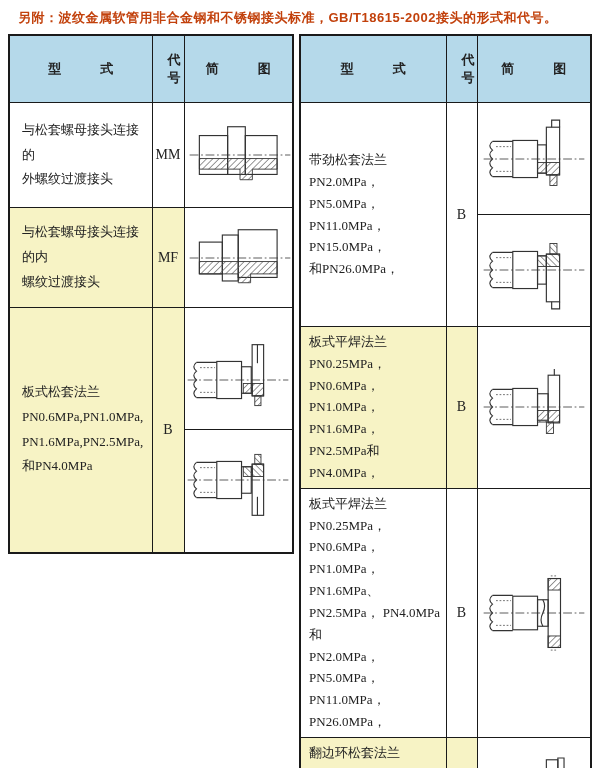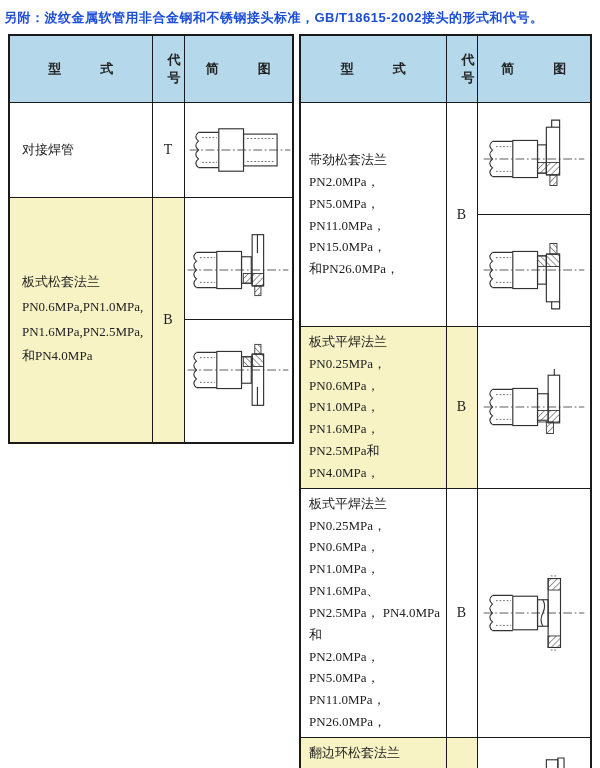--- a/index.html
+++ b/index.html
@@ -2,22 +2,22 @@
 <html><head>
 <meta charset="utf-8">
 <style>
   html,body{margin:0;padding:0;}
   body{
     width:600px;height:768px;background:#ffffff;
     font-family:"Liberation Sans",sans-serif;color:#111;
     overflow:hidden;
   }
   .title{
-    font-size:13px;font-weight:bold;color:#1d4ed8;
-    padding:9px 8px 7px 4px;letter-spacing:0.5px;
+    font-size:13px;font-weight:bold;color:#c2410c;
+    padding:9px 8px 7px 18px;letter-spacing:0.5px;
     font-family:"Liberation Sans",sans-serif;
   }
   .tables{display:flex;gap:5px;padding:0 8px;align-items:flex-start;}
   table.tbl{
     border-collapse:collapse;table-layout:fixed;
     border:2px solid #1a1a1a;
     font-family:"Liberation Serif",serif;
   }
   table.tbl td{border:1px solid #1a1a1a;overflow:hidden;}
   table.left{width:287px;}
@@ -178,26 +178,37 @@
         <col style="width:143px">
         <col style="width:32px">
         <col>
       </colgroup>
     <tbody>
         <tr class="hdr" style="height:35px">
       <td>型　　　式</td>
       <td>代号</td>
       <td>简　　　图</td>
     </tr>
-    <tr style="height:95px">
-      <td class="type">对接焊管</td>
-      <td class="code">T</td>
-      <td class="diag">
-        <svg class="fit" viewBox="0 0 120 90">
-              <use href="#d-t"></use>
+    <tr style="height:105px">
+      <td class="type">与松套螺母接头连接的
+外螺纹过渡接头</td>
+      <td class="code">MM</td>
+      <td class="diag">
+        <svg class="fit" viewBox="0 0 120 90">
+              <use href="#d-mm"></use>
+            </svg>
+      </td>
+    </tr>
+    <tr class="hl" style="height:100px">
+      <td class="type">与松套螺母接头连接的内
+螺纹过渡接头</td>
+      <td class="code">MF</td>
+      <td class="diag">
+        <svg class="fit" viewBox="0 0 120 90">
+              <use href="#d-mf"></use>
             </svg>
       </td>
     </tr>
     <tr class="hl" style="height:245px">
       <td class="type">板式松套法兰
 PN0.6MPa,PN1.0MPa,
 PN1.6MPa,PN2.5MPa,
 和PN4.0MPa</td>
       <td class="code">B</td>
       <td class="diag p0">

